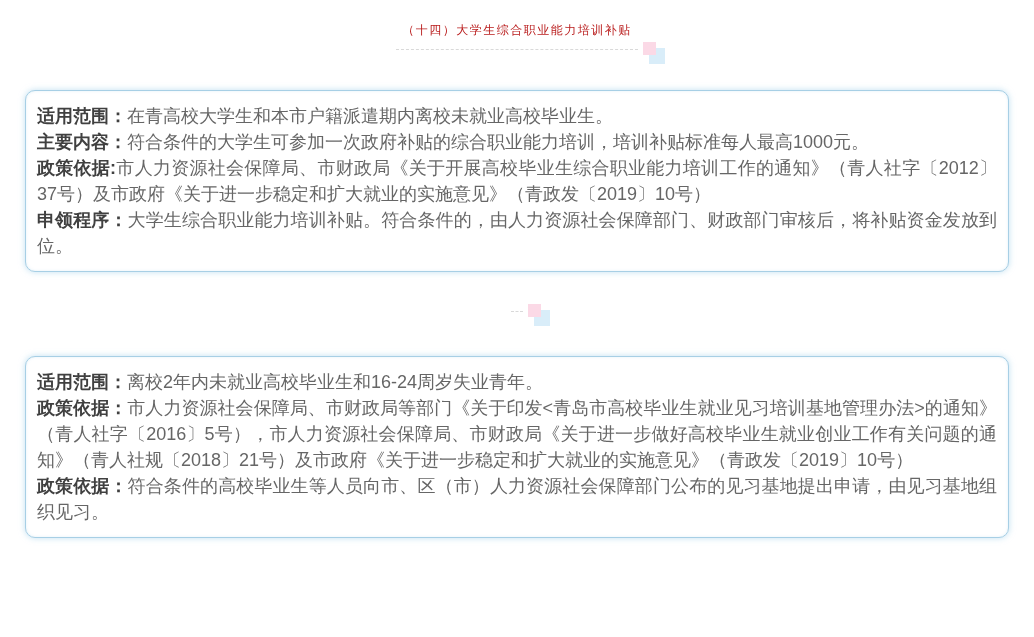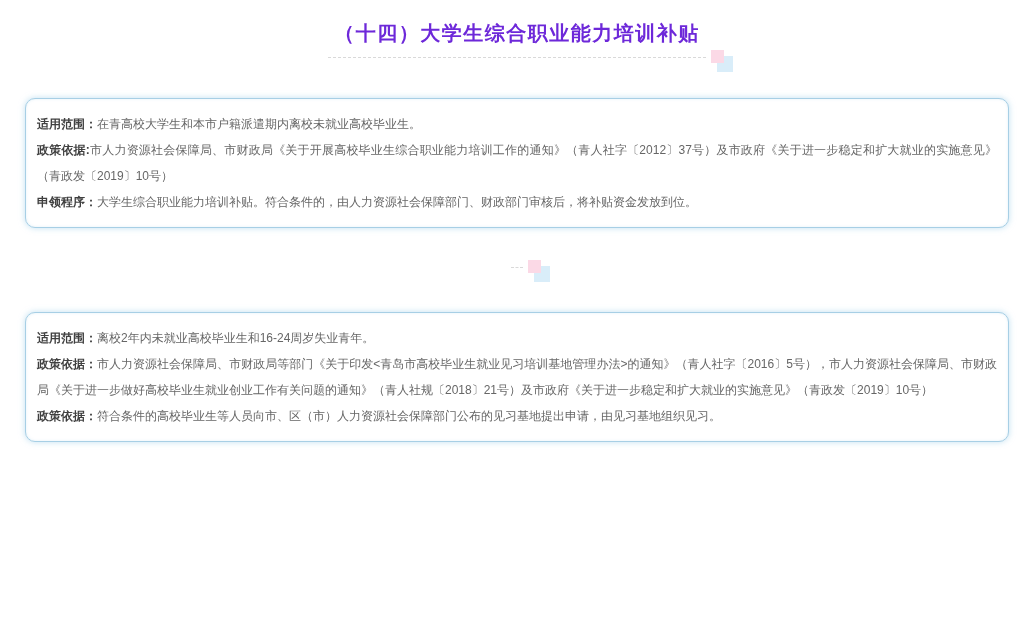--- a/index.html
+++ b/index.html
@@ -19,23 +19,23 @@
     margin-top: 20px;
   }
   .title-wrap.second {
     margin-top: 26px;
   }
   .sec-title {
     display: inline-block;
     position: relative;
     margin: 0;
     padding: 0 6px 10px 6px;
-    font-size: 20px;
-    font-weight: 700;
-    color: #6d28d9;
+    font-size: 12px;
+    font-weight: 400;
+    color: #b91c1c;
     letter-spacing: 1.5px;
     border-bottom: 1px dashed #d9d9d9;
   }
   .sq {
     position: absolute;
     display: block;
   }
   .sq.pink {
     width: 13px;
     height: 13px;
@@ -57,21 +57,21 @@
     padding: 12px 11px;
     border: 1px solid #a7cfe5;
     border-radius: 10px;
     box-shadow: 0 0 6px rgba(151, 203, 231, 0.6), inset 0 0 3px rgba(190, 222, 240, 0.45);
     background: #ffffff;
   }
   .info-box.second {
   }
   .info-box p {
     margin: 0;
-    font-size: 12px;
+    font-size: 18px;
     line-height: 26px;
     color: #666666;
     text-align: justify;
     text-justify: inter-ideograph;
   }
   .info-box b {
     color: #404040;
     font-weight: 700;
   }
 </style>
@@ -83,20 +83,21 @@
   <div class="title-wrap">
     <h2 class="sec-title">
       <span>（十四）大学生综合职业能力培训补贴</span>
       <i class="sq pink"></i>
       <i class="sq blue"></i>
     </h2>
   </div>
 
   <div class="info-box">
     <p><b>适用范围：</b><span>在青高校大学生和本市户籍派遣期内离校未就业高校毕业生。</span></p>
+    <p><b>主要内容：</b><span>符合条件的大学生可参加一次政府补贴的综合职业能力培训，培训补贴标准每人最高1000元。</span></p>
     <p><b>政策依据:</b><span>市人力资源社会保障局、市财政局《关于开展高校毕业生综合职业能力培训工作的通知》（青人社字〔2012〕37号）及市政府《关于进一步稳定和扩大就业的实施意见》（青政发〔2019〕10号）</span></p>
     <p><b>申领程序：</b><span>大学生综合职业能力培训补贴。符合条件的，由人力资源社会保障部门、财政部门审核后，将补贴资金发放到位。</span></p>
   </div>
 
   <div class="title-wrap second">
     <h2 class="sec-title">
       <i class="sq pink"></i>
       <i class="sq blue"></i>
     </h2>
   </div>

